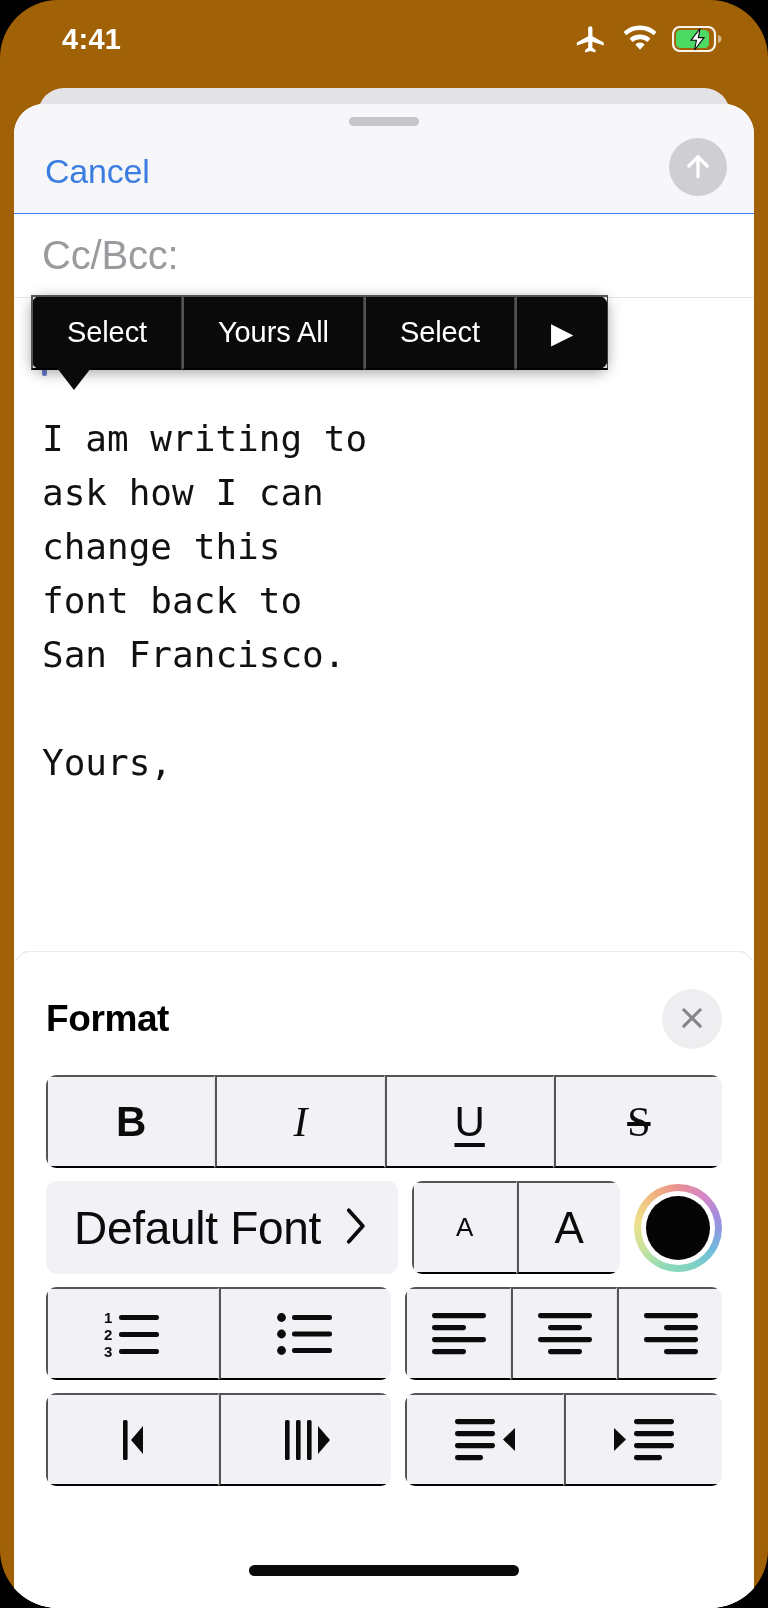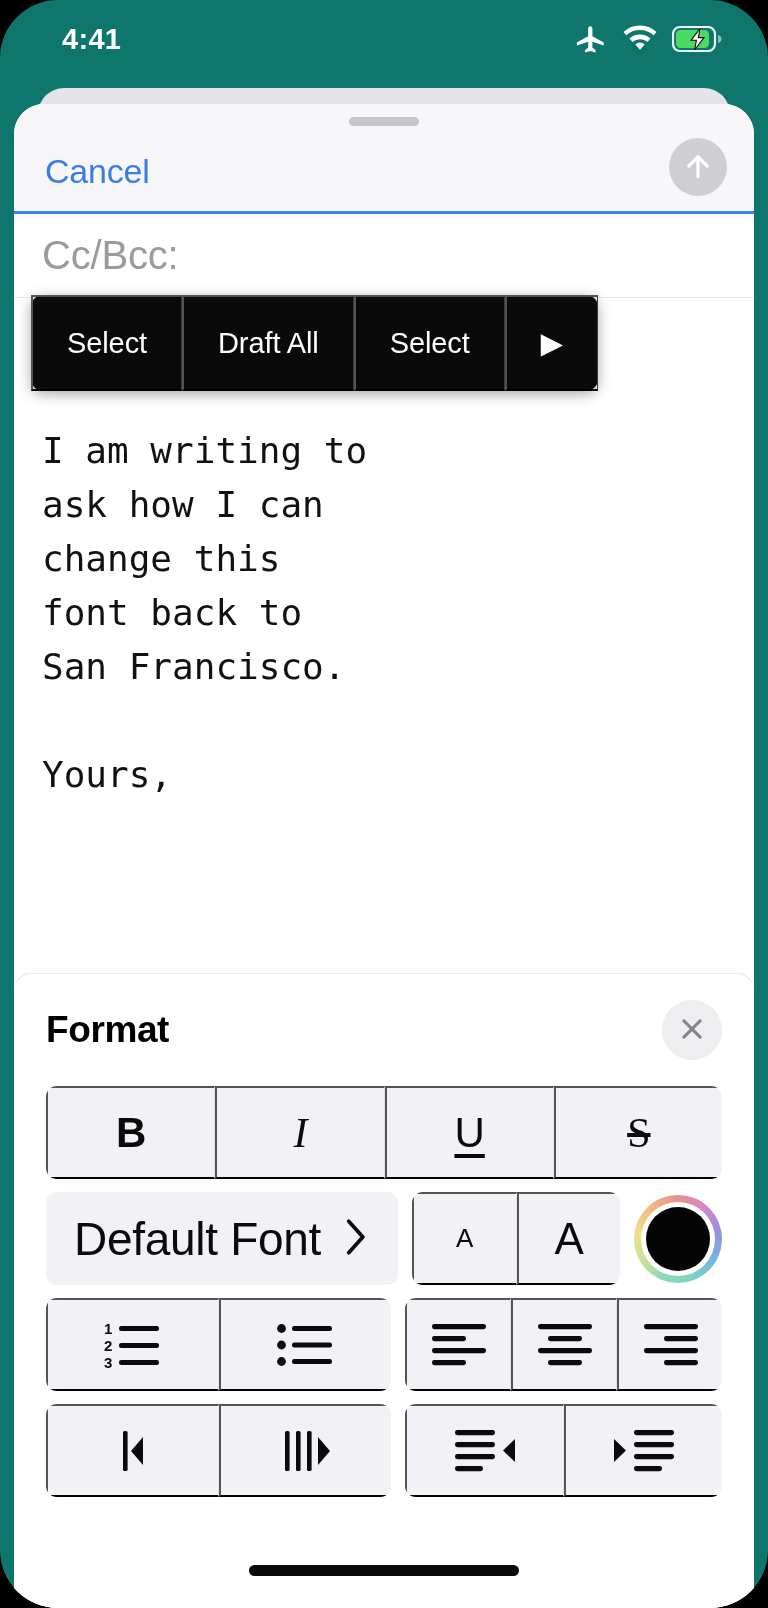--- a/index.html
+++ b/index.html
@@ -7,21 +7,21 @@
   body {
     background:#000;
     font-family:"Liberation Sans", sans-serif;
     overflow:hidden;
     position:relative;
   }
 
   
   #phone {
     position:absolute; inset:0;
-    background:#0f766e;
+    background:#a16207;
     border-radius:58px;
     overflow:hidden;
   }
 
   
   #status-bar {
     position:absolute; top:0; left:0; right:0; height:78px;
     display:flex; align-items:center; justify-content:space-between;
     padding:0 46px 0 62px;
     color:#fff;
@@ -50,21 +50,21 @@
     border-radius:30px 30px 0 0;
     overflow:hidden;
     z-index:10;
     display:flex; flex-direction:column;
   }
 
   
   #sheet-header {
     position:relative;
     background:#f7f7f9;
-    border-bottom:3px solid #3b82f6;
+    border-bottom:1px solid #3b82f6;
     height:110px;
     flex:0 0 auto;
   }
   #grabber {
     position:absolute; top:13px; left:50%; transform:translateX(-50%);
     width:70px; height:9px; border-radius:5px; background:#c6c6c9;
   }
   #cancel-button {
     position:absolute; left:31px; top:50px;
     font-size:34px; color:#3b7ce0; line-height:1;
@@ -95,21 +95,21 @@
     border-bottom:1px solid #e6e6e7;
     background:#fff;
     position:relative;
   }
   #cc-bcc-label { font-size:40px; color:#9a9a9f; letter-spacing:-0.2px; }
 
   
   #edit-menu {
     position:absolute;
     left:31px; top:295px;
-    height:96px;
+    height:75px;
     display:flex; align-items:stretch;
     background:#0a0a0a;
     border-radius:12px;
     z-index:60;
     box-shadow:0 3px 14px rgba(0,0,0,.35);
   }
   #edit-menu .mi {
     display:flex; align-items:center; justify-content:center;
     color:#fff; font-size:29px; letter-spacing:-0.1px;
     padding:0 34px;
@@ -124,21 +124,21 @@
     width:0; height:0;
     border-left:17px solid transparent;
     border-right:17px solid transparent;
     border-top:22px solid #0a0a0a;
   }
 
   
   #body-editor {
     flex:1 1 auto;
     background:#fff;
-    padding:28px 28px 0 28px;
+    padding:16px 28px 0 28px;
     position:relative;
     overflow:hidden;
   }
   #caret-line { height:72px; display:flex; align-items:flex-start; }
   #caret {
     width:5px; height:62px; background:#6a7fd4;
     border-radius:2px;
     display:block;
   }
   #body-text {
@@ -150,21 +150,21 @@
     letter-spacing:0px;
     margin-top:26px;
   }
 
   
   #format-panel {
     flex:0 0 auto;
     background:#fff;
     border-top:1px solid #ececee;
     border-radius:18px 18px 0 0;
-    padding:0 32px;
+    padding:11px 32px;
     box-shadow:0 -1px 0 #ececee;
   }
   #format-head {
     height:112px;
     display:flex; align-items:center; justify-content:space-between;
   }
   #format-title { font-size:37px; font-weight:700; color:#000; letter-spacing:-0.4px; }
   #format-close {
     width:60px; height:60px; border-radius:50%;
     background:#eeeef1; border:none; cursor:pointer;
@@ -480,19 +480,19 @@
     </div>
 
     <div id="bottom-space">
       <div id="home-indicator"></div>
     </div>
 
   </div>
 
   <div id="edit-menu">
     <button class="mi">Select</button>
-    <button class="mi">Draft All</button>
+    <button class="mi">Yours All</button>
     <button class="mi">Select</button>
     <button class="mi">▶</button>
     <div id="edit-menu-tail"></div>
   </div>
 
 </div>
 
 </body></html>

